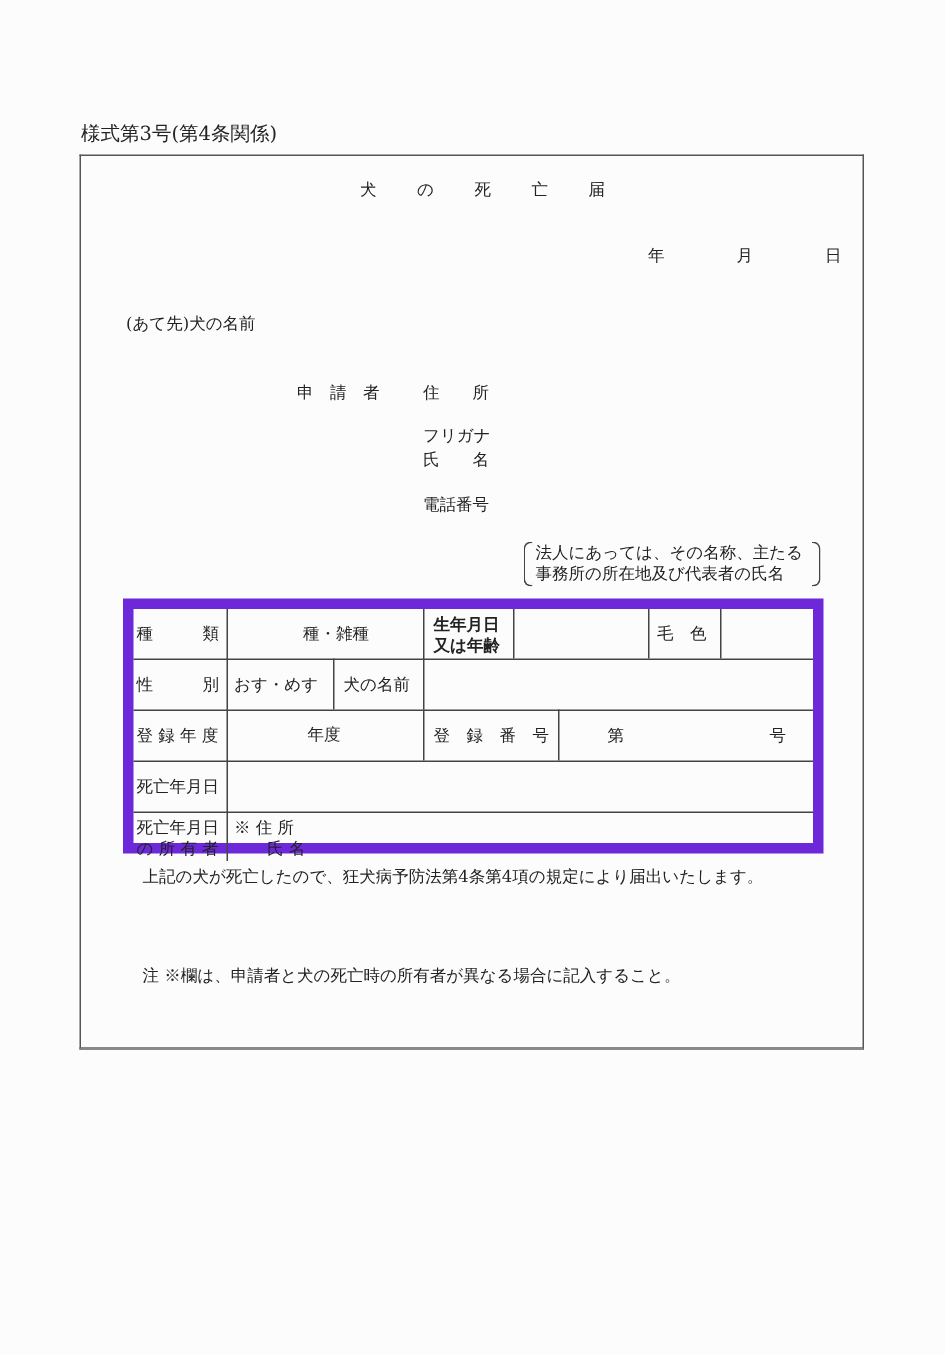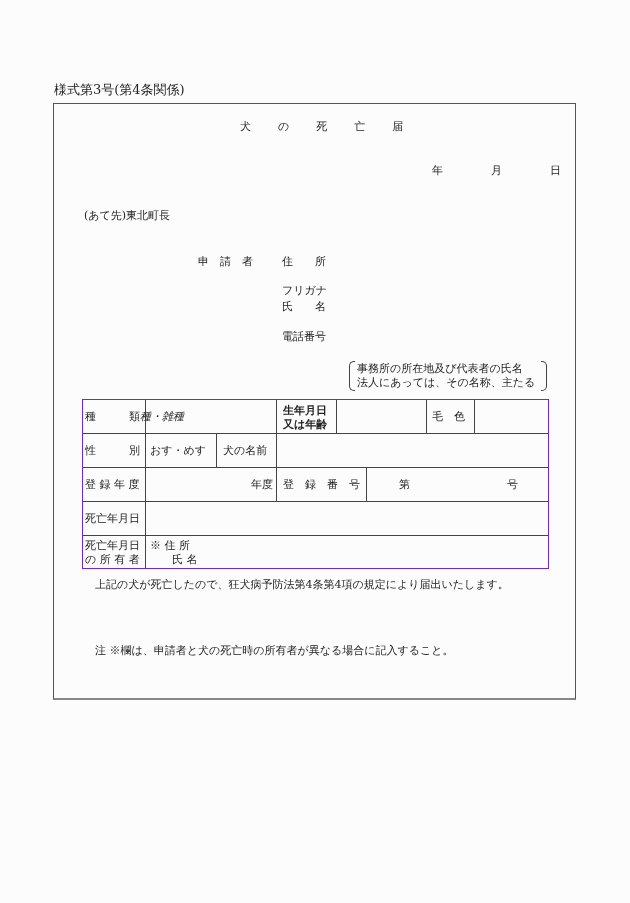--- a/index.html
+++ b/index.html
@@ -11,53 +11,53 @@
   .frame { position:absolute; left:53px; top:103px; width:523px; height:597px;
     border:1px solid #555; border-bottom:2px solid #888; box-sizing:border-box; }
   .title span { display:inline-block; margin-right:27px; }
   .bracket-box { position:absolute; left:349px; top:361px; width:198px; height:30px; }
   .bracket-box .bl, .bracket-box .br {
     position:absolute; top:0; width:5px; height:28px; border:1px solid #444; }
   .bracket-box .bl { left:0; border-right:none; border-radius:5px 0 0 5px; }
   .bracket-box .br { right:0; border-left:none; border-radius:0 5px 5px 0; }
   .bracket-box .txt { position:absolute; left:8px; top:1px; line-height:14px; font-size:11px; }
   .tbl { position:absolute; left:82px; top:399px; width:467px; height:170px;
-    border:1px solid #6d28d9; box-sizing:border-box; }
+    border:7px solid #6d28d9; box-sizing:border-box; }
   .hl { position:absolute; left:0; right:0; height:0; border-top:1px solid #444; }
   .vl { position:absolute; width:0; border-left:1px solid #444; }
   .cell { position:absolute; font-size:11px; line-height:1; white-space:nowrap; }
 </style>
 </head>
 <body>
 
 <div class="abs" style="left:54px; top:83px; font-size:13px;">様式第3号(第4条関係)</div>
 
 <div class="frame"></div>
 
 <div class="abs title" style="left:240px; top:121px; font-size:11px;">
   <span>犬</span><span>の</span><span>死</span><span>亡</span><span style="margin-right:0">届</span>
 </div>
 
 <div class="abs" style="left:432px; top:165px;">年</div>
 <div class="abs" style="left:491px; top:165px;">月</div>
 <div class="abs" style="left:550px; top:165px;">日</div>
 
-<div class="abs" style="left:84px; top:210px;">(あて先)東北町長</div>
+<div class="abs" style="left:84px; top:210px;">(あて先)犬の名前</div>
 
 <div class="abs" style="left:198px; top:256px; white-space:pre;">申　請　者</div>
 <div class="abs" style="left:282px; top:256px; white-space:pre;">住　　所</div>
 <div class="abs" style="left:282px; top:285px;">フリガナ</div>
 <div class="abs" style="left:282px; top:301px; white-space:pre;">氏　　名</div>
 <div class="abs" style="left:282px; top:331px;">電話番号</div>
 
 <div class="bracket-box">
   <div class="bl"></div>
   <div class="txt">
+    <div>法人にあっては、その名称、主たる</div>
     <div>事務所の所在地及び代表者の氏名</div>
-    <div>法人にあっては、その名称、主たる</div>
   </div>
   <div class="br"></div>
 </div>
 
 <div class="tbl">
 
   <div class="hl" style="top:33px;"></div>
   <div class="hl" style="top:67px;"></div>
   <div class="hl" style="top:101px;"></div>
   <div class="hl" style="top:135px;"></div>
@@ -68,36 +68,36 @@
   <div class="vl" style="left:253px; top:0; height:33px;"></div>
   <div class="vl" style="left:343px; top:0; height:33px;"></div>
   <div class="vl" style="left:391px; top:0; height:33px;"></div>
 
   <div class="vl" style="left:133px; top:33px; height:34px;"></div>
 
   <div class="vl" style="left:193px; top:67px; height:34px;"></div>
   <div class="vl" style="left:283px; top:67px; height:34px;"></div>
 
   <div class="cell" style="left:2px; top:11px; white-space:pre;">種　　　類</div>
-  <div class="cell" style="left:57px; width:126px; text-align:left; top:11px;font-style:italic;">種・雑種</div>
+  <div class="cell" style="left:72px; width:126px; text-align:center; top:11px;">種・雑種</div>
   <div class="cell" style="left:200px; top:4px; line-height:14px;font-weight:bold;">
     <div>生年月日</div>
     <div>又は年齢</div>
   </div>
   <div class="cell" style="left:254px; top:1px; width:88px; height:31px;"></div>
   <div class="cell" style="left:349px; top:11px; white-space:pre;">毛　色</div>
   <div class="cell" style="left:392px; top:1px; width:72px; height:31px;"></div>
 
   <div class="cell" style="left:2px; top:45px; white-space:pre;">性　　　別</div>
   <div class="cell" style="left:67px; top:45px;">おす・めす</div>
   <div class="cell" style="left:140px; top:45px;">犬の名前</div>
   <div class="cell" style="left:194px; top:34px; width:272px; height:32px;"></div>
 
   <div class="cell" style="left:2px; top:79px; white-space:pre;">登 録 年 度</div>
-  <div class="cell" style="left:64px; width:126px; text-align:right; top:79px;font-family:Liberation Serif, serif;">年度</div>
+  <div class="cell" style="left:64px; width:126px; text-align:center; top:79px;font-family:Liberation Serif, serif;">年度</div>
   <div class="cell" style="left:200px; top:79px; white-space:pre;">登　録　番　号</div>
   <div class="cell" style="left:316px; top:79px;">第</div>
   <div class="cell" style="left:330px; top:68px; width:90px; height:32px;"></div>
   <div class="cell" style="left:424px; top:79px;">号</div>
 
   <div class="cell" style="left:2px; top:113px;">死亡年月日</div>
   <div class="cell" style="left:64px; top:102px; width:402px; height:32px;"></div>
 
   <div class="cell" style="left:2px; top:139px; line-height:14px;">
     <div>死亡年月日</div>

